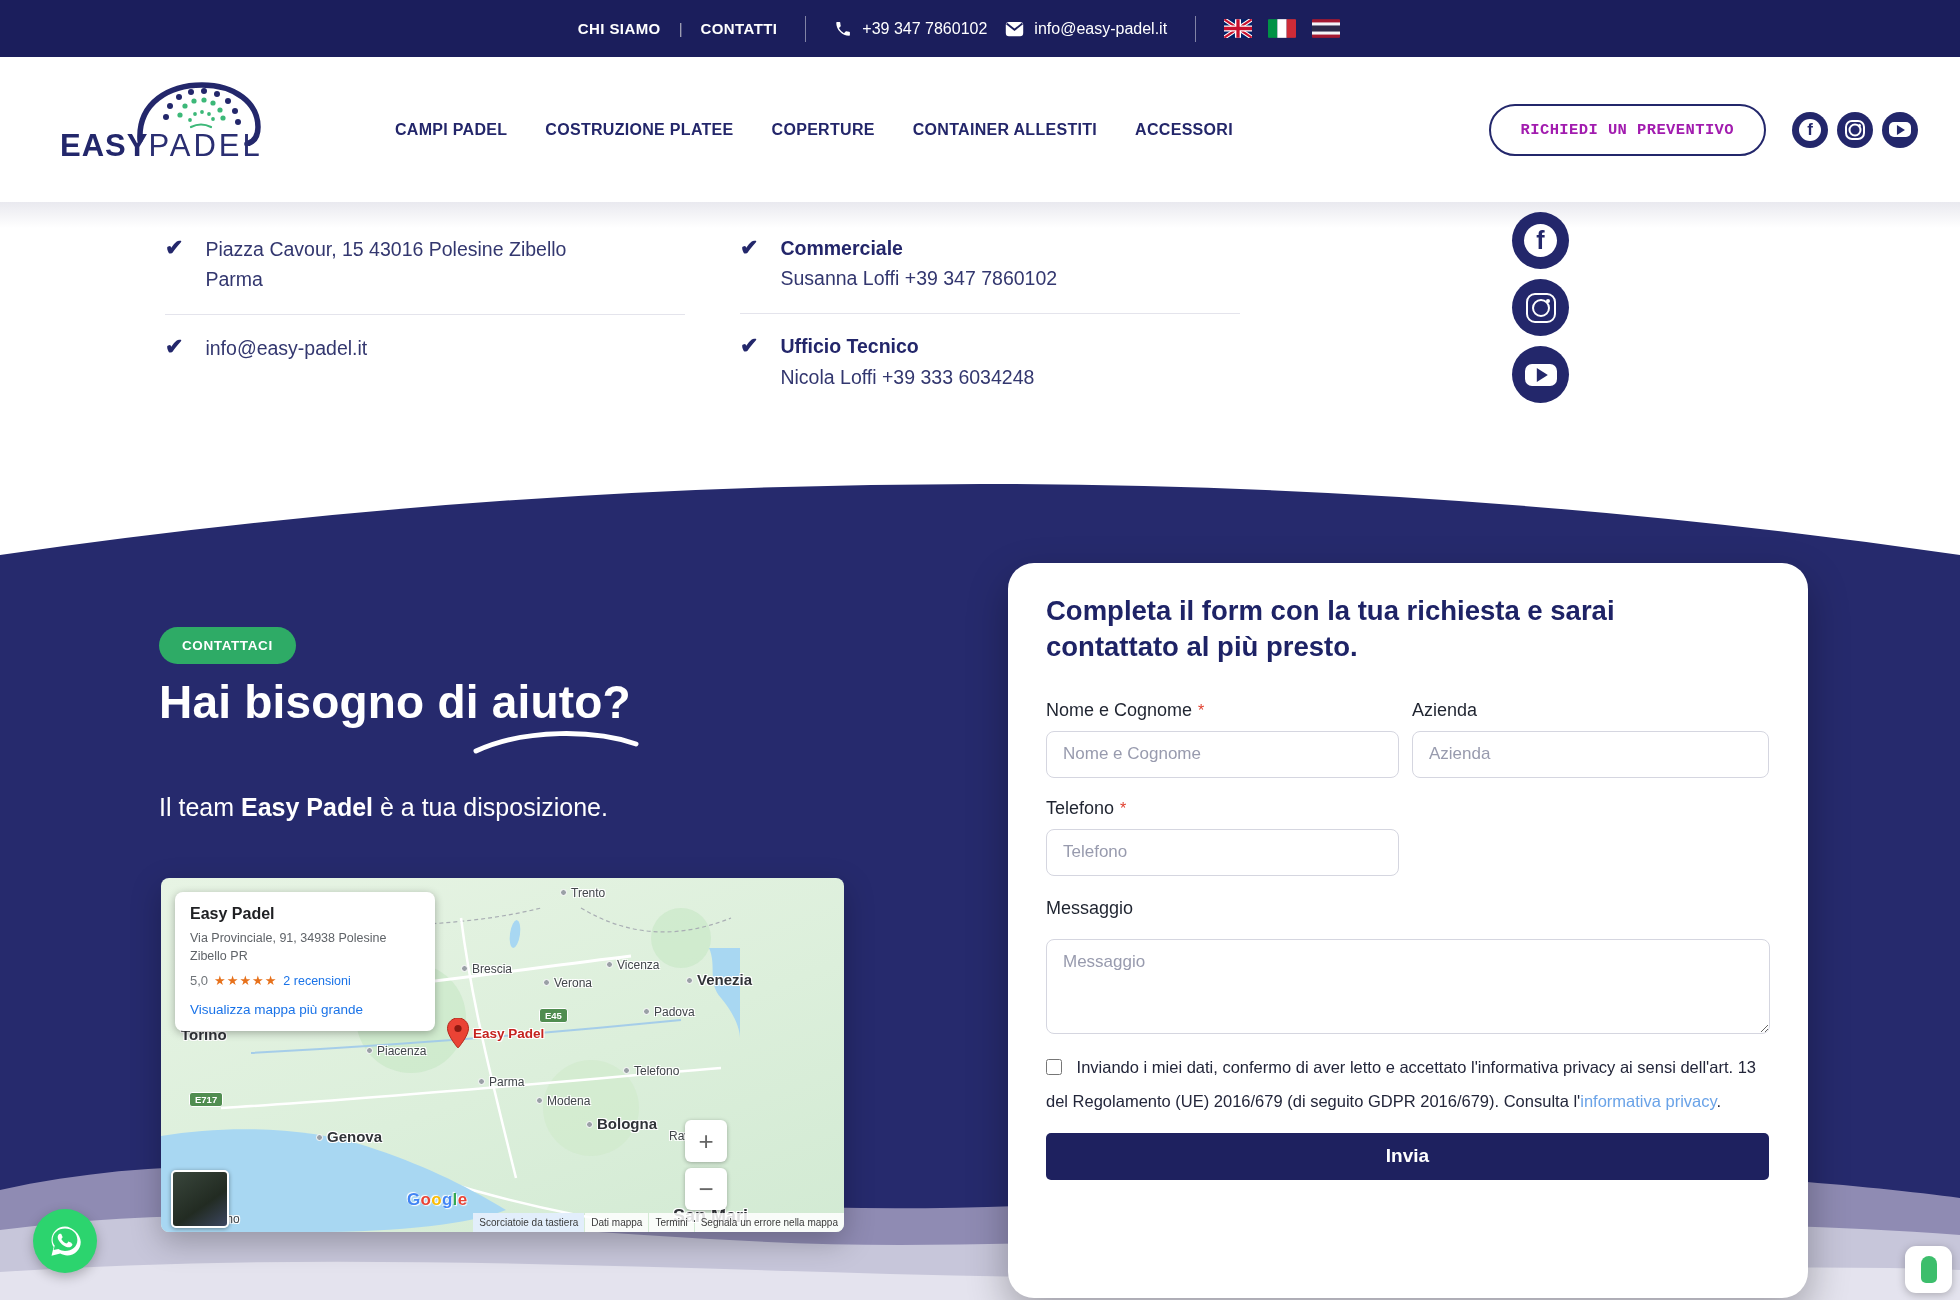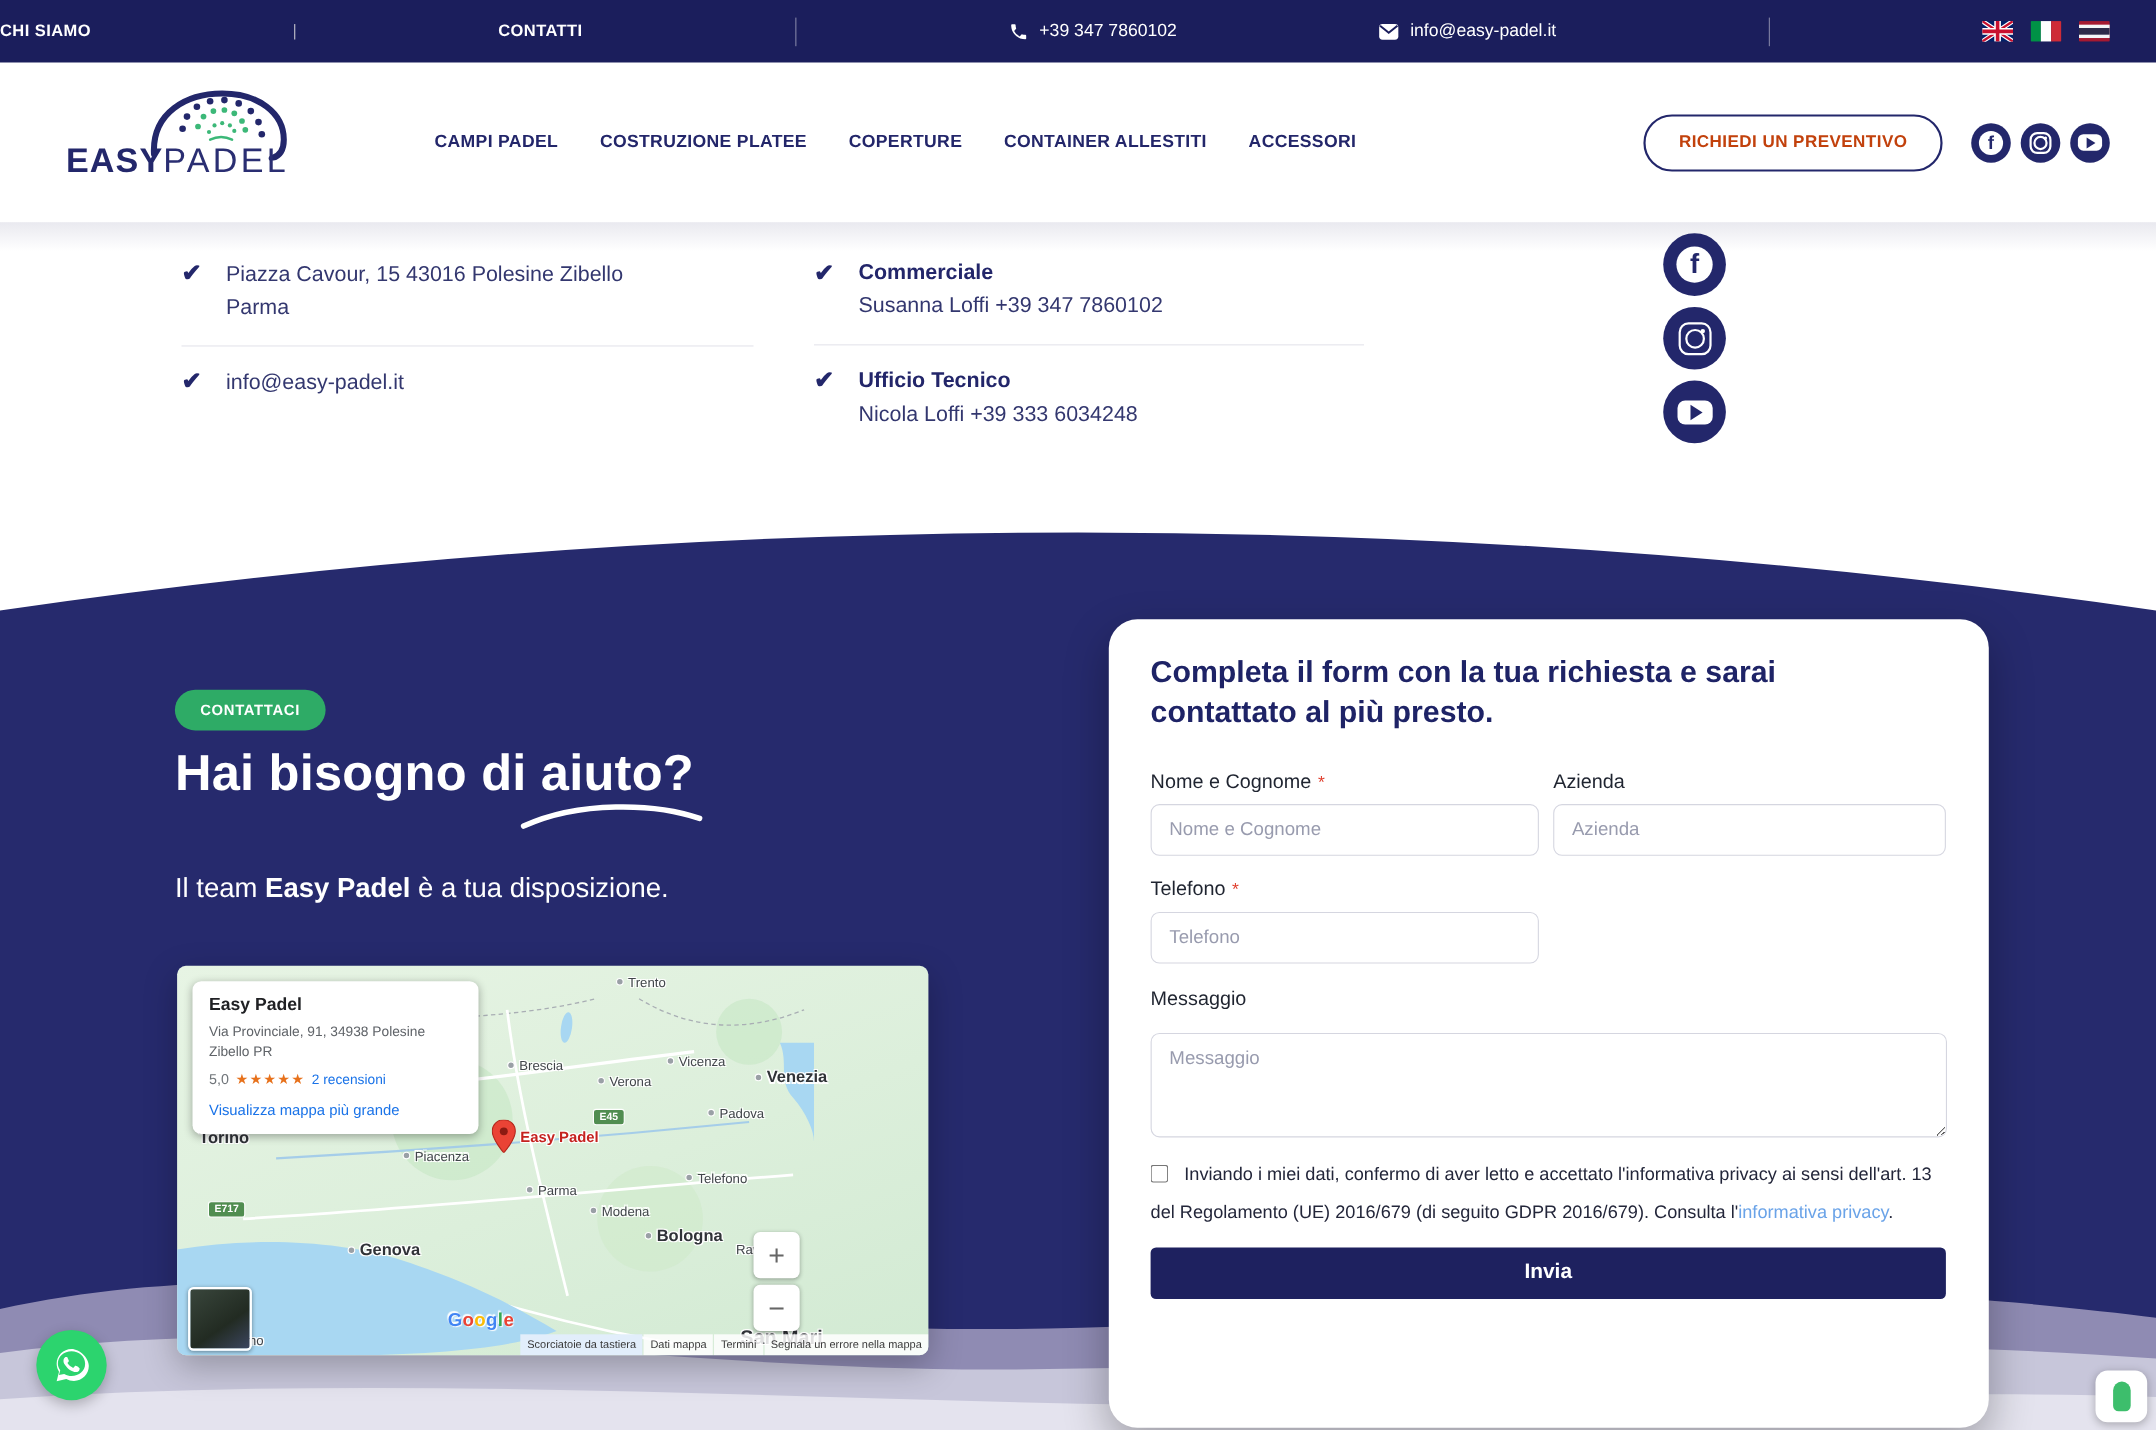--- a/index.html
+++ b/index.html
@@ -2,40 +2,40 @@
 <html><head>
 <meta charset="utf-8">
 <style>
   * { margin:0; padding:0; box-sizing:border-box; }
   html,body { width:1960px; height:1300px; overflow:hidden; background:#fff;
     font-family:"Liberation Sans", sans-serif; }
   .page { position:relative; width:1960px; height:1300px; }
 
   
   .topbar { height:57px; background:#1b1e5c; display:flex; align-items:center;
-    justify-content:space-between; padding-right:42px; gap:18px; color:#fff; }
+    justify-content:center; padding-right:42px; gap:18px; color:#fff; }
   .tb-link { font-size:15px; font-weight:700; letter-spacing:.4px; color:#fff; cursor:pointer; }
   .tb-sep { color:#aab; font-weight:400; font-size:15px; }
   .tb-vline { width:1px; height:26px; background:rgba(255,255,255,.45); margin:0 10px; }
   .tb-item { display:flex; align-items:center; gap:10px; font-size:16px; color:#fff; }
   .flags { display:flex; gap:16px; align-items:center; }
   .flag { width:28px; height:19px; display:block; border-radius:1px; overflow:hidden; }
 
   
   .header { height:145px; background:#fff; display:flex; align-items:center; padding:0 42px 0 60px; }
   .logo { position:relative; width:215px; height:92px; flex:0 0 auto; cursor:pointer; }
   .logo-text { position:absolute; left:0; bottom:12px; white-space:nowrap; }
   .logo-easy { font-size:31px; font-weight:800; color:#23276b; letter-spacing:1px; }
   .logo-padel { font-size:31px; font-weight:300; color:#2a2e72; letter-spacing:3px; }
   .logo-arc { position:absolute; left:72px; top:-4px; }
   .nav { flex:1; display:flex; justify-content:flex-start; gap:38px; margin-left:120px; }
   .nav-item { font-size:16px; font-weight:700; color:#23266a; letter-spacing:.3px; cursor:pointer; white-space:nowrap; }
   .cta-pill { margin-left:44px; border:2px solid #23276b; border-radius:26px; background:#fff;
-    color:#c2410c; font-size:15.5px; font-weight:700; letter-spacing:.4px; padding:15px 30px;
-    cursor:pointer; white-space:nowrap; font-family:Liberation Sans, sans-serif; }
+    color:#a21caf; font-size:15.5px; font-weight:700; letter-spacing:.4px; padding:15px 30px;
+    cursor:pointer; white-space:nowrap; font-family:Liberation Mono, monospace; }
   .hdr-socials { display:flex; gap:9px; margin-left:26px; }
 
   
   .soc { border-radius:50%; background:#23276b; display:flex; align-items:center; justify-content:center; cursor:pointer; }
   .soc.sm { width:36px; height:36px; }
   .soc.lg { width:57px; height:57px; }
   .fb-glyph { background:#fff; border-radius:50%; color:#23276b; font-weight:800; display:flex;
     align-items:center; justify-content:center; }
   .soc.sm .fb-glyph { width:22px; height:22px; font-size:17px; }
   .soc.lg .fb-glyph { width:33px; height:33px; font-size:25px; }

